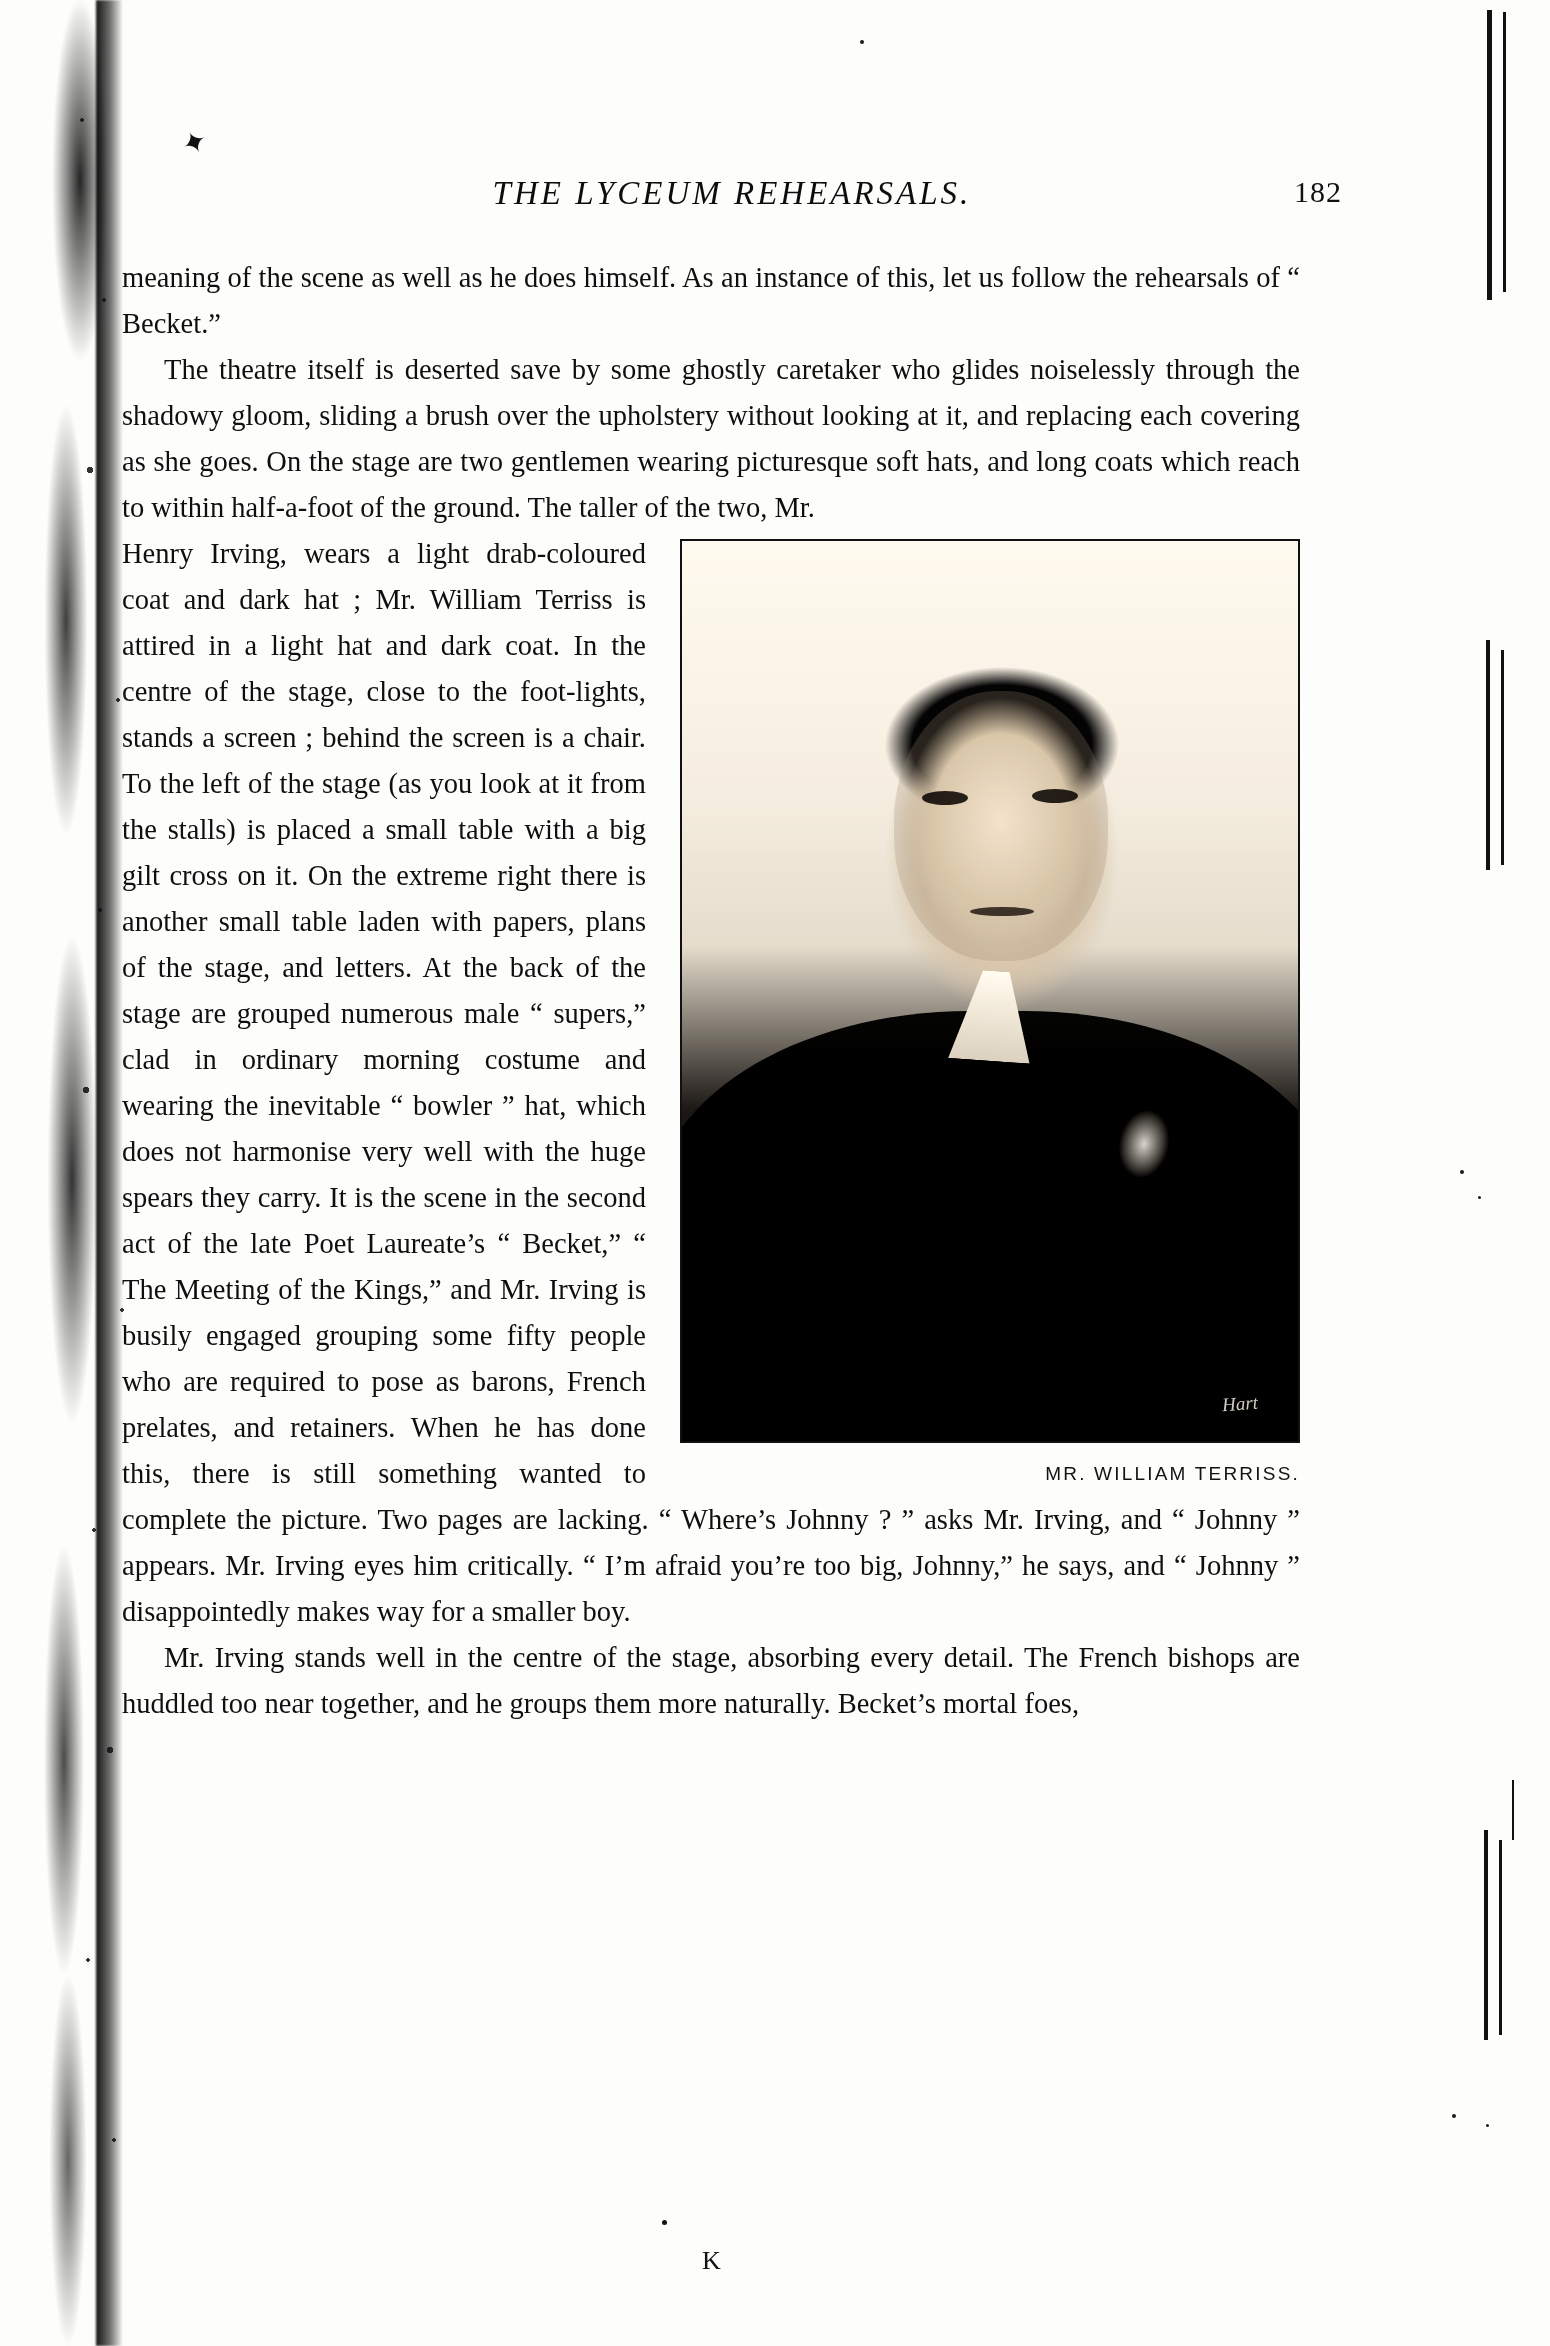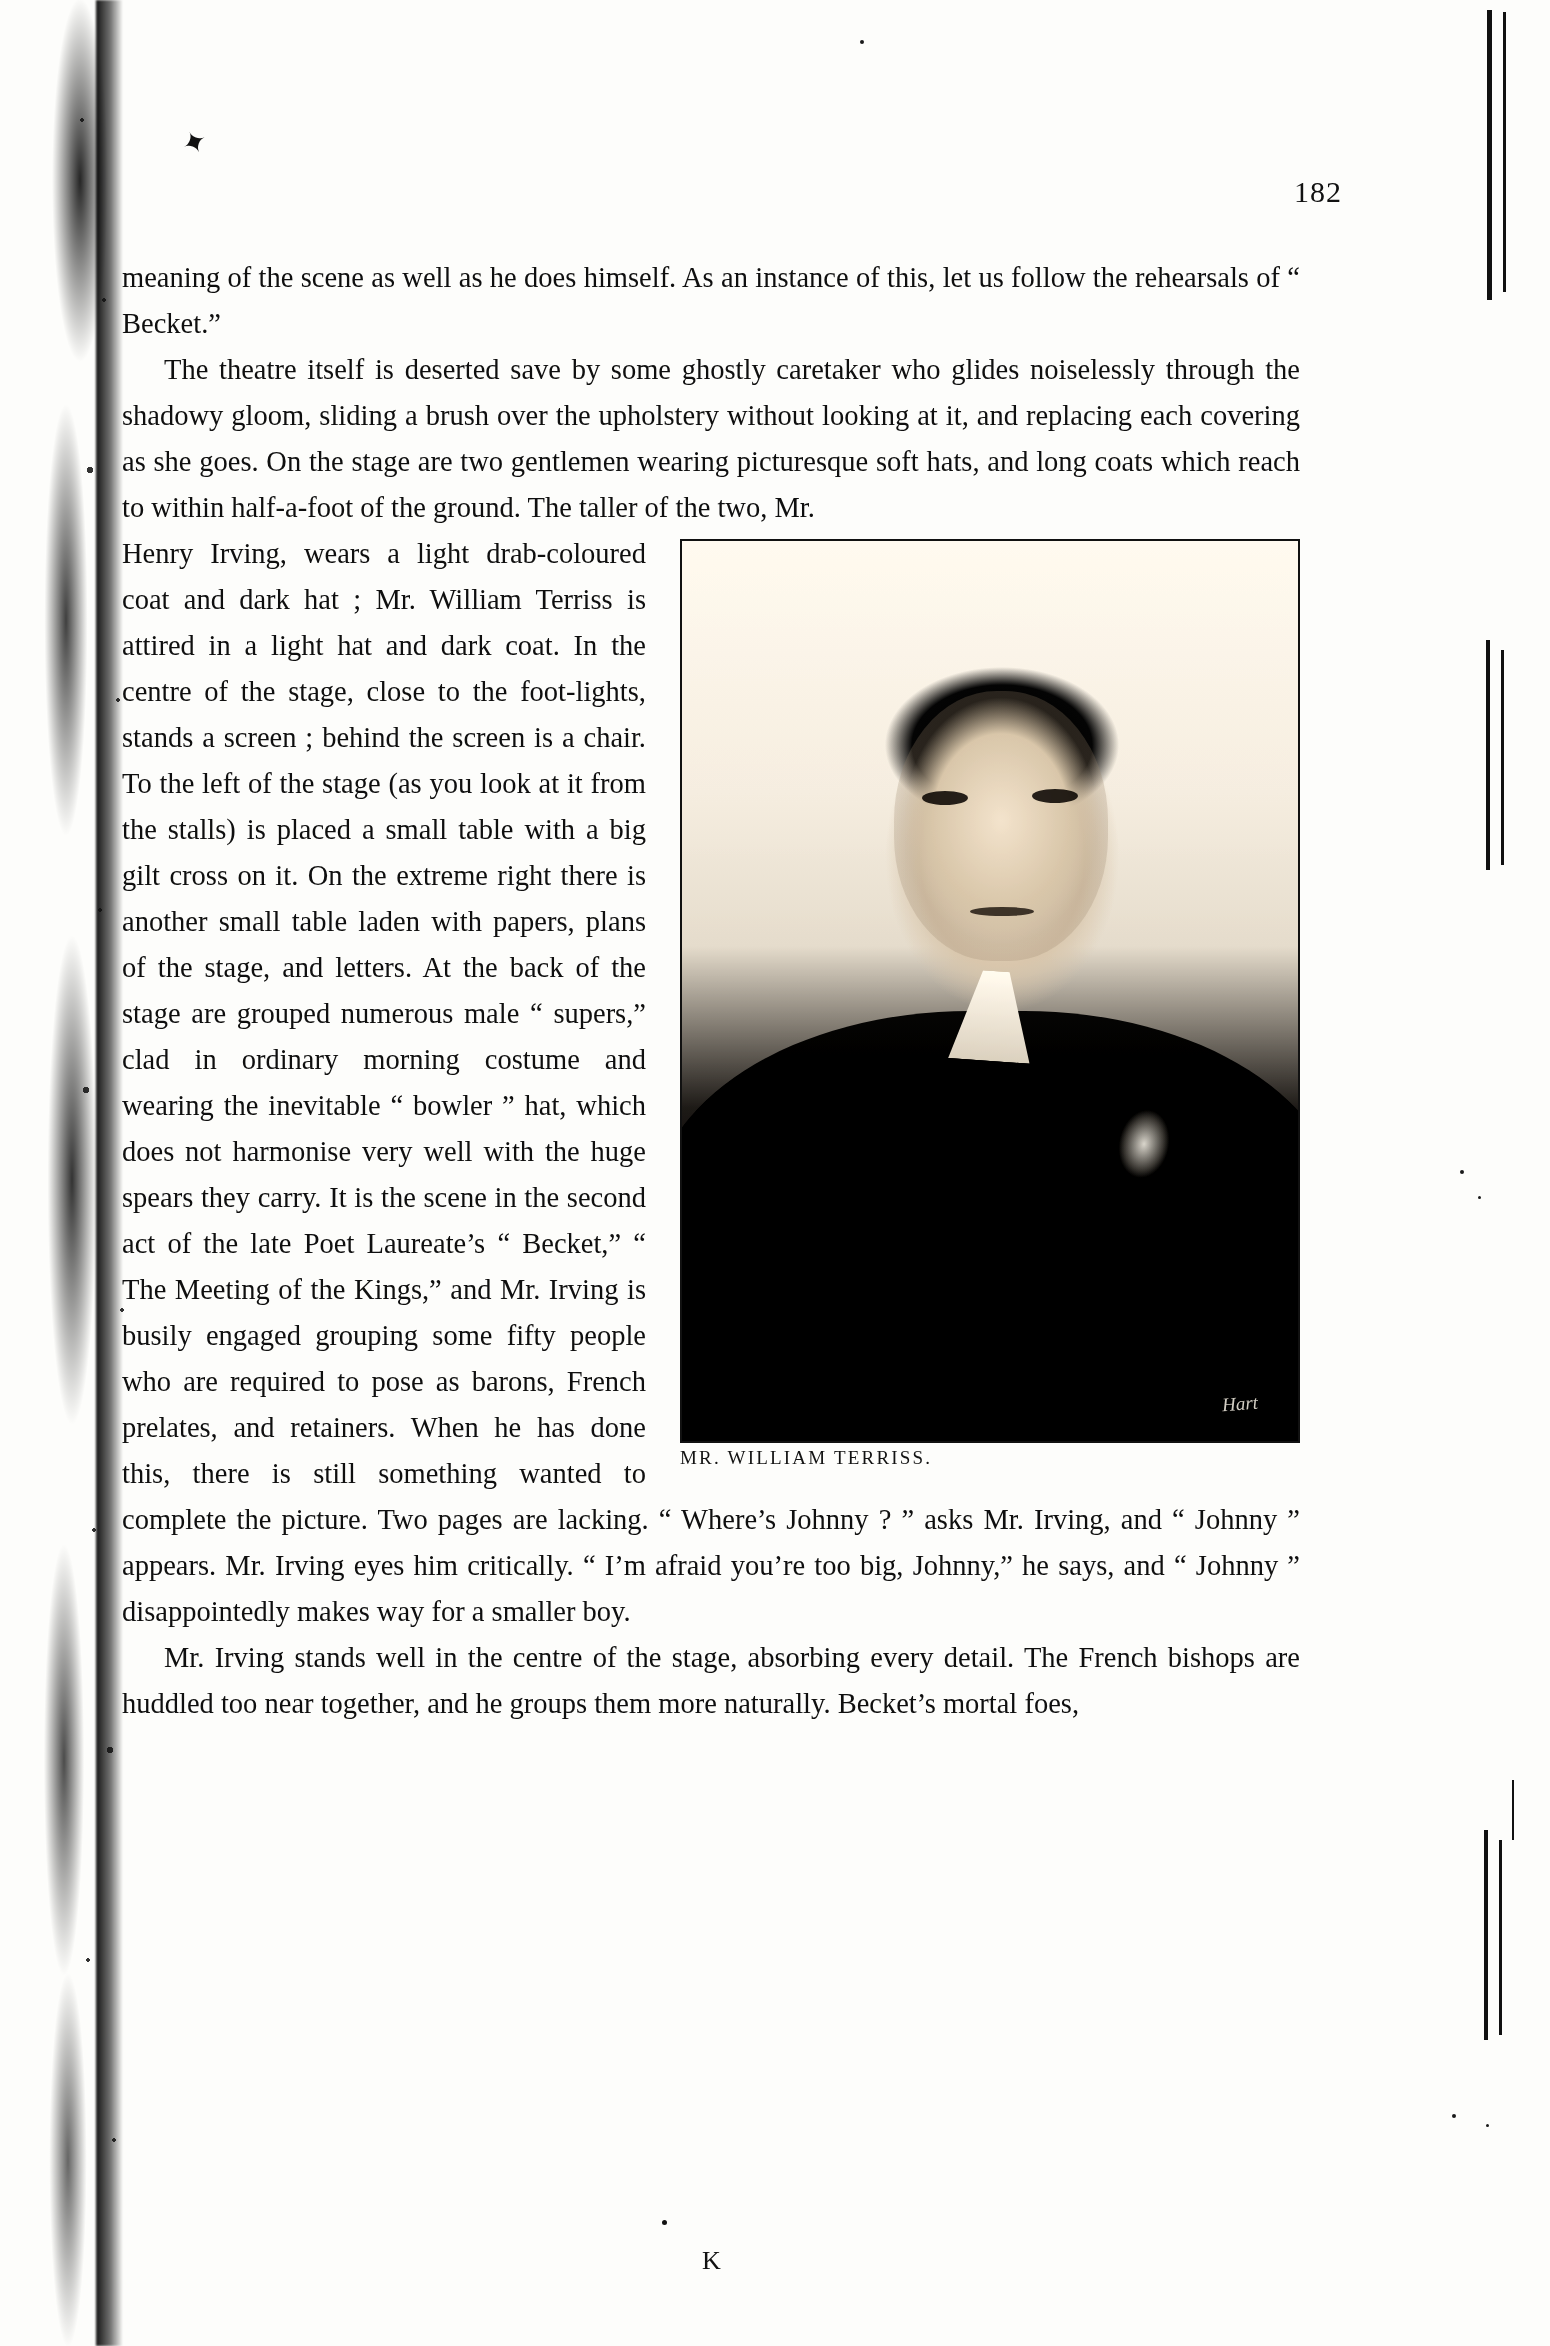--- a/index.html
+++ b/index.html
@@ -230,26 +230,26 @@
     right: 40px;
     bottom: 26px;
     font-family: "Liberation Serif", serif;
     font-style: italic;
     font-size: 19px;
     color: #e9e4da;
     opacity: .85;
     transform: rotate(-4deg);
   }
   .figcap {
-    margin-top: 4px;
-    text-align: left;
+    margin-top: 20px;
+    text-align: right;
     font-size: 19px;
     letter-spacing: 2.2px;
     color: #131313;
-    font-family: Liberation Serif, serif;
+    font-family: Liberation Sans, sans-serif;
   }
 
   .sig-mark {
     position: absolute;
     left: 0;
     top: 2246px;
     width: 1180px;
     text-align: center;
     font-size: 26px;
     color: #111;
@@ -289,20 +289,21 @@
     <i style="left:1478px; top:1196px; width:3px; height:3px;"></i>
     <i style="left:1452px; top:2114px; width:4px; height:4px;"></i>
     <i style="left:1486px; top:2124px; width:3px; height:3px;"></i>
   </div>
 
   <div class="content">
 
     <div class="corner-mark">✦</div>
 
     <div class="running-head">
+      <span class="rh-title">THE  LYCEUM  REHEARSALS.</span>
       <span class="rh-page">182</span>
     </div>
 
     <div class="col-wrap">
 
       <p class="para full-top">meaning of the scene as well as he does himself.   As an instance of this, let us follow the rehearsals of “ Becket.”</p>
 
       <p class="para indent full-top">The theatre itself is deserted save by some ghostly caretaker who glides noiselessly through the shadowy gloom, sliding a brush over the upholstery without looking at it, and replacing each covering as she goes.   On the stage are two gentlemen wearing picturesque soft hats, and long coats which reach to within half-a-foot of the ground.   The taller of the two, Mr.</p>
 
       <div class="wrap-zone">

